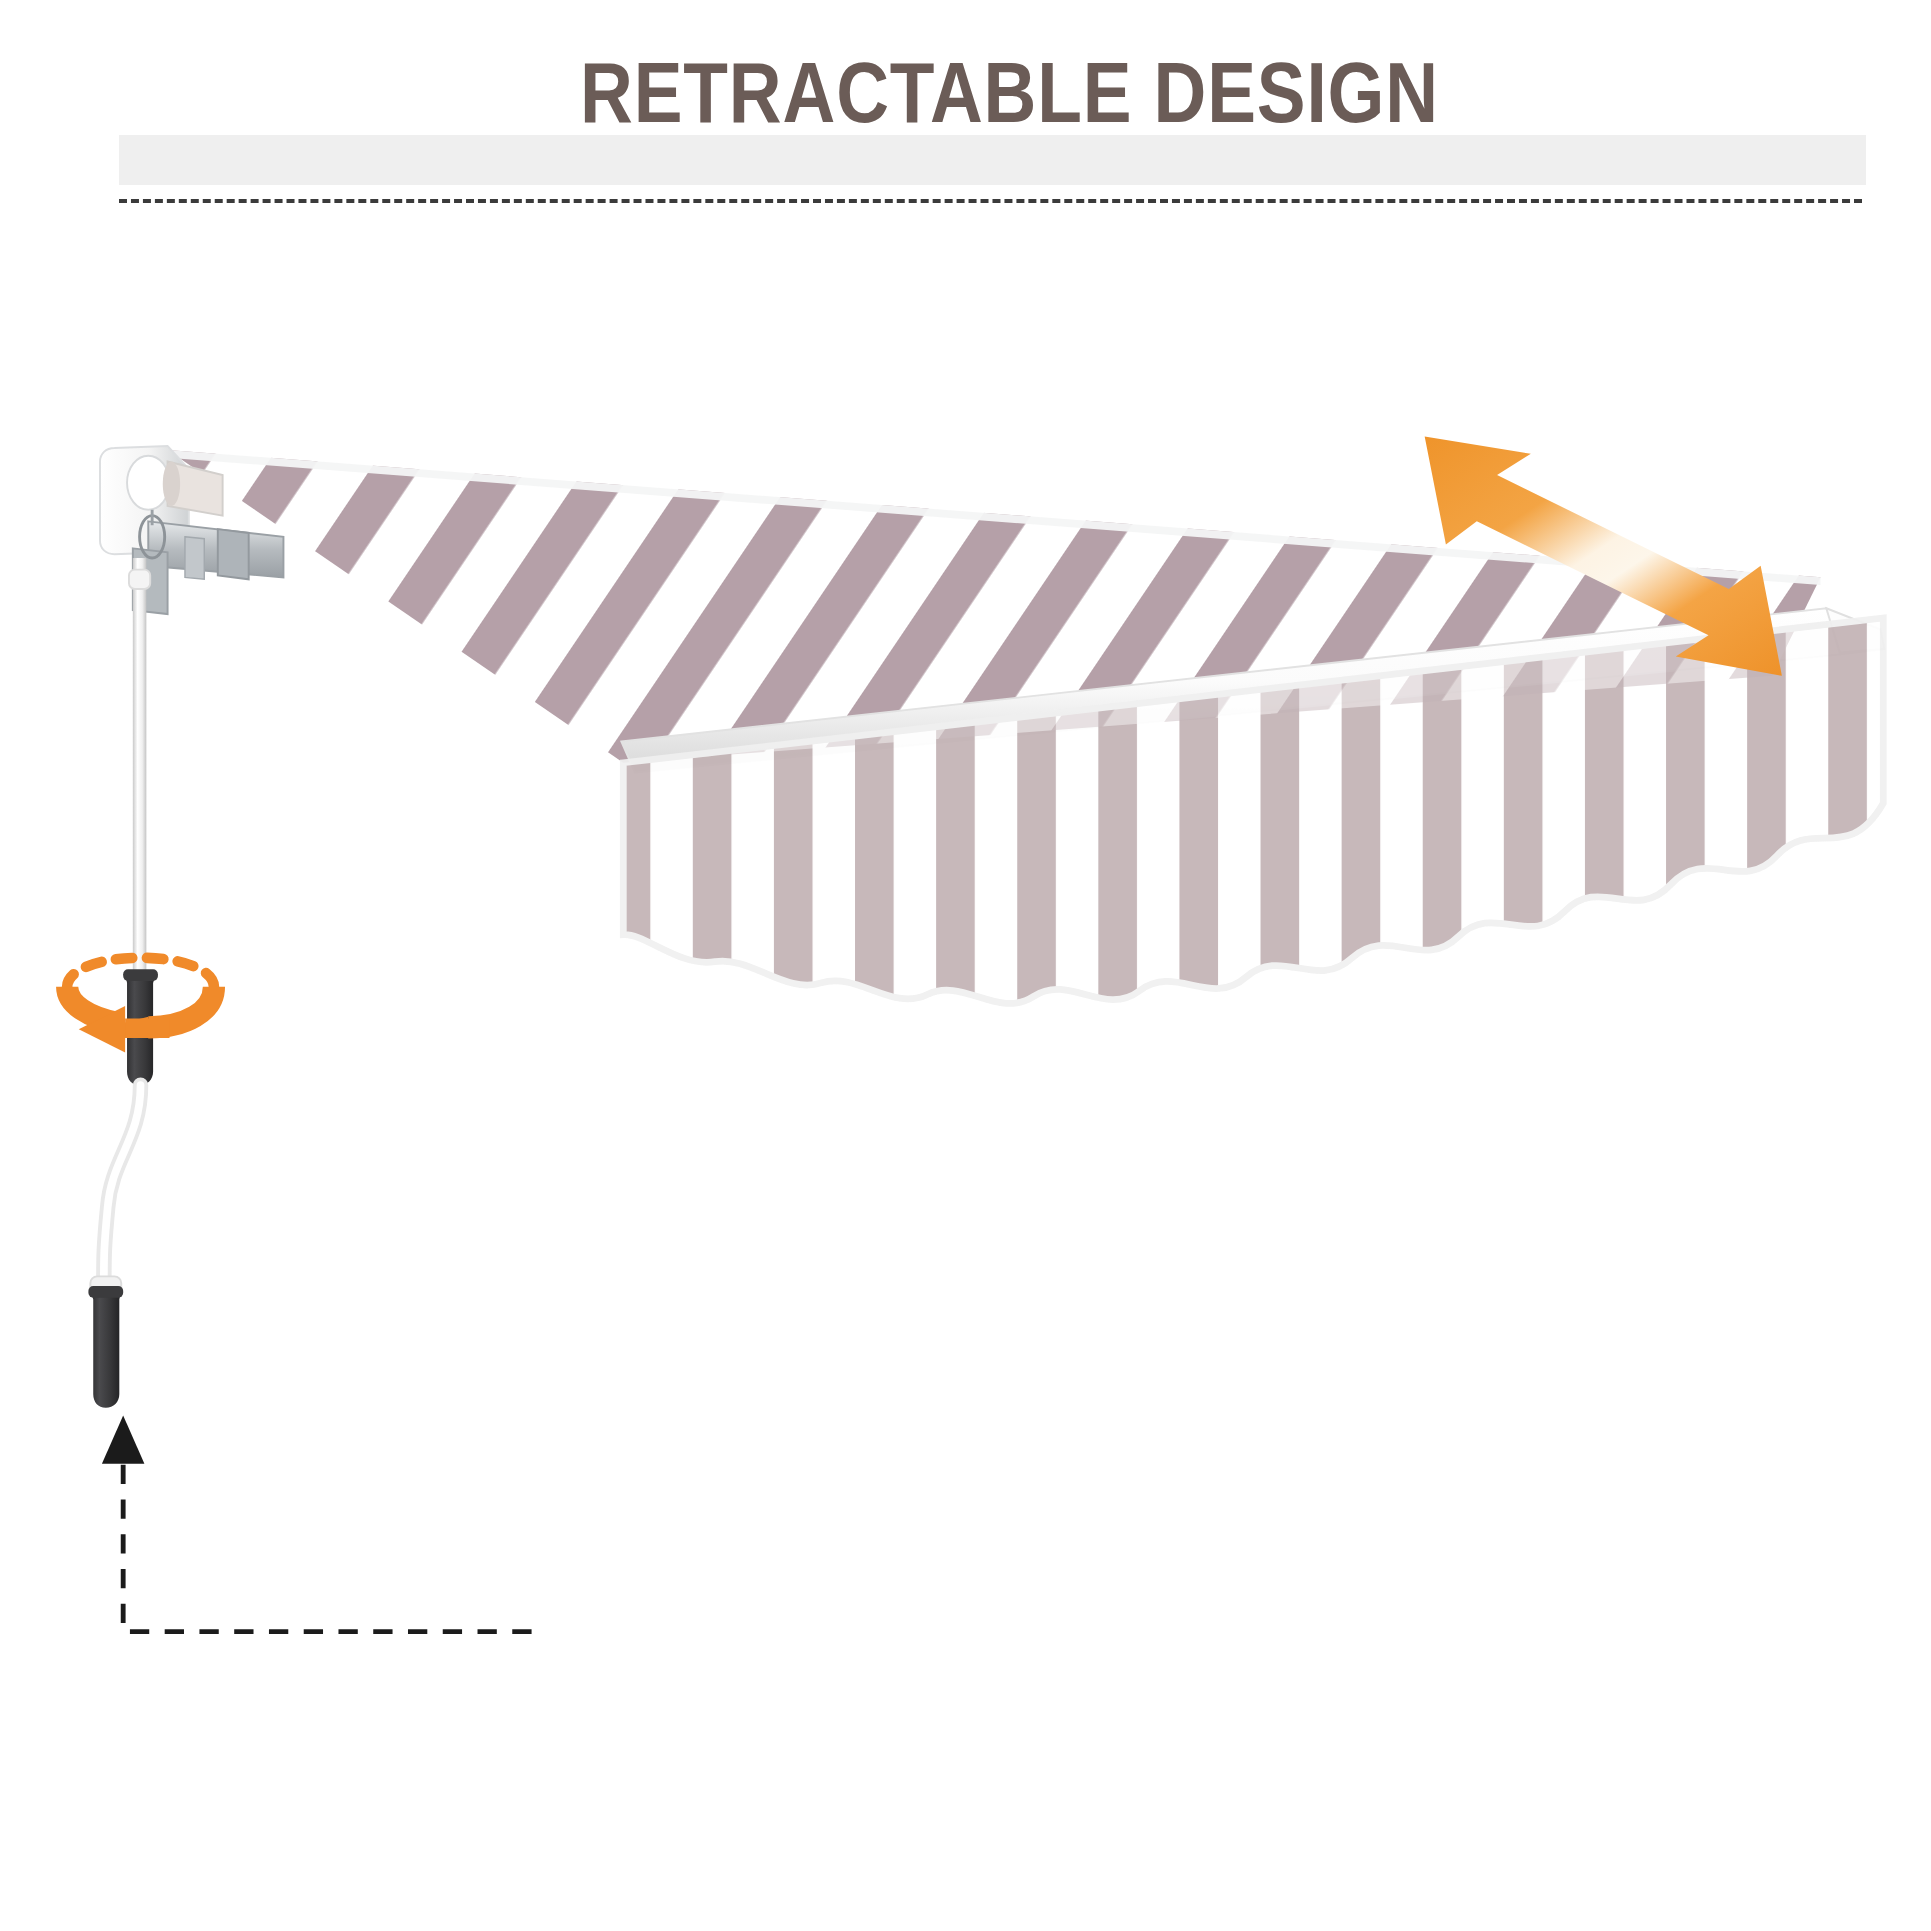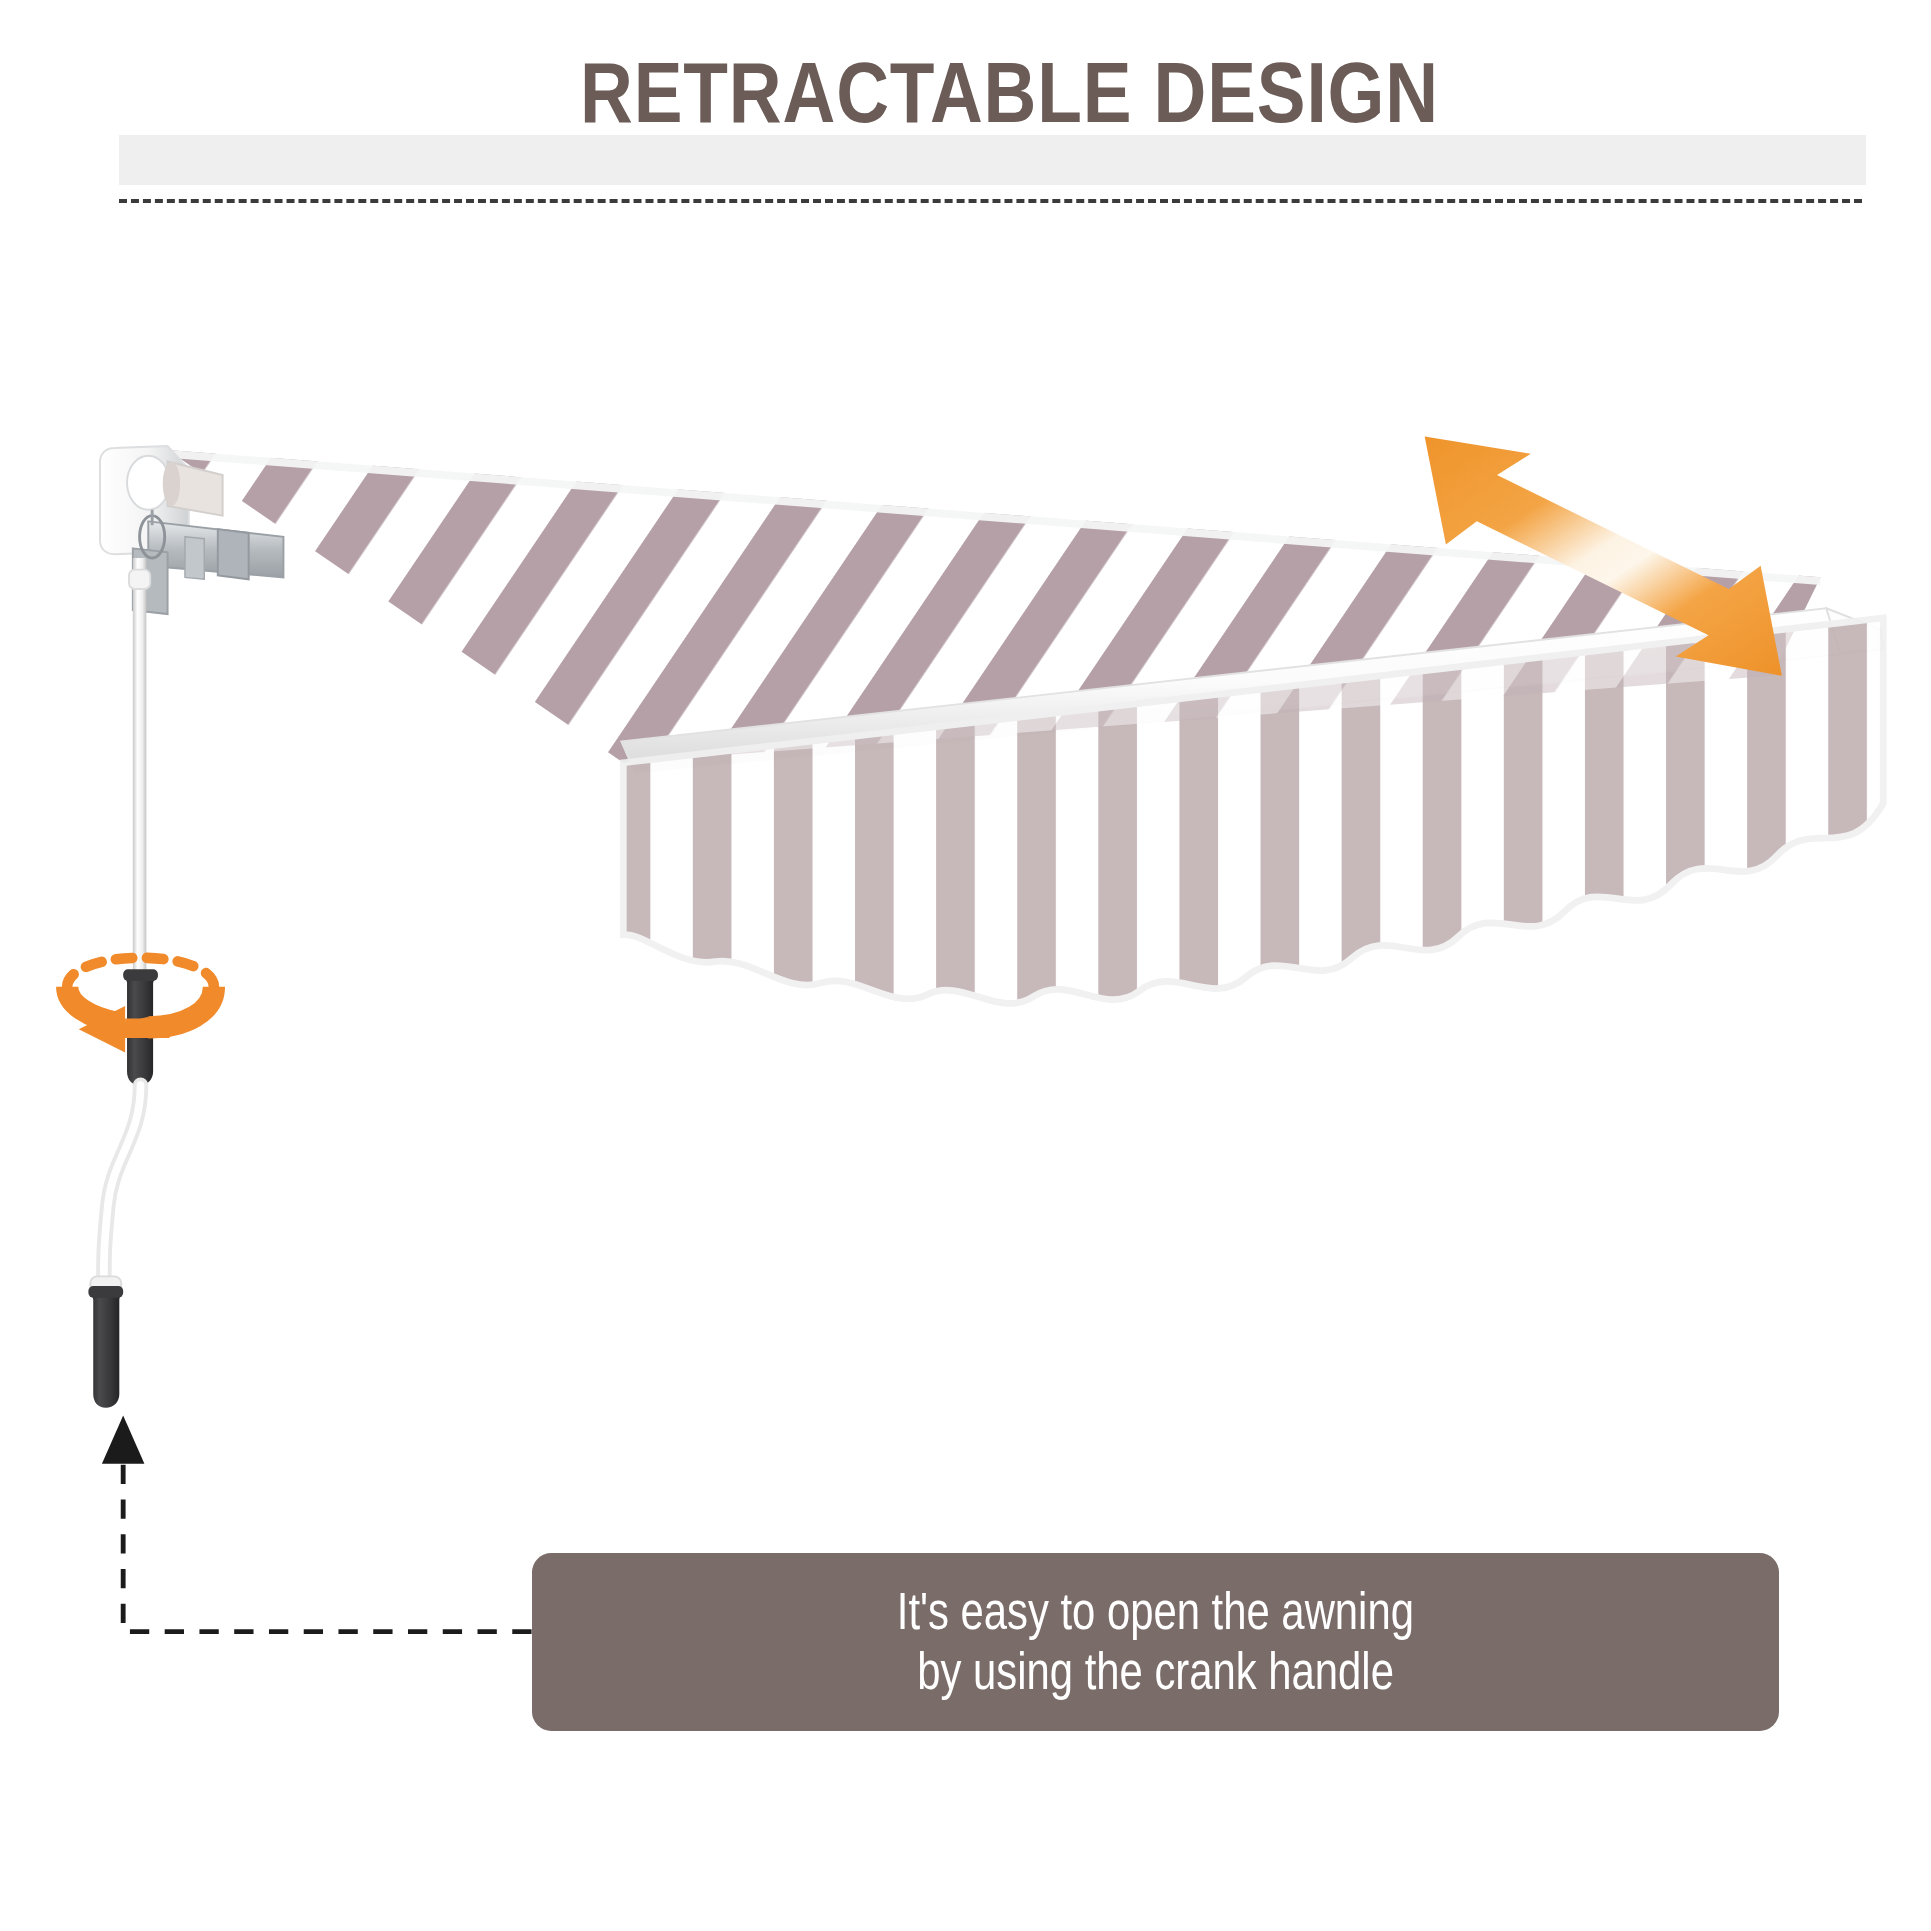--- a/index.html
+++ b/index.html
@@ -236,19 +236,15 @@
                L1690,680 L1724,658
                L1484,540 L1452,564 Z" fill="url(#arrowGrad)"></path>
     </g>
 
     <g>
       <path d="M505,1690 L82,1690 L82,1512" fill="none" stroke="#1b1b1b" stroke-width="5" stroke-dasharray="20 16"></path>
       <path d="M82,1466 L104,1516 L60,1516 Z" fill="#1b1b1b"></path>
     </g>
   </svg>
 
-  <div class="callout">
-    <div class="callout-line">It's easy to open the awning</div>
-    <div class="callout-line">by using the crank handle</div>
-  </div>
 
 </div>
 
 
 </body></html>

